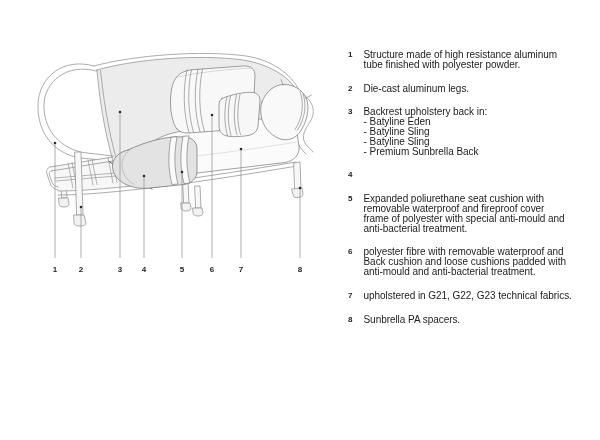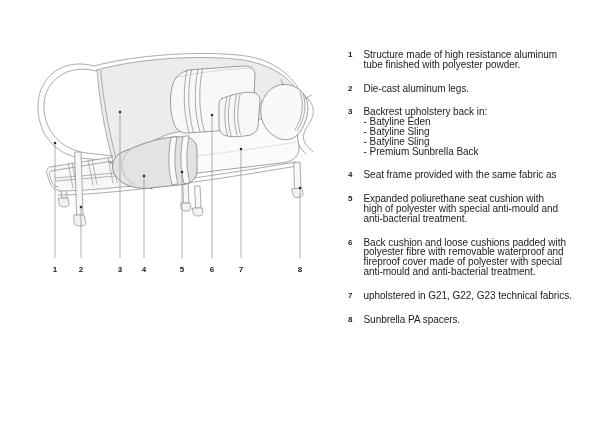--- a/index.html
+++ b/index.html
@@ -176,37 +176,36 @@
           <div>Backrest upholstery back in:</div>
           <div>- Batyline Eden</div>
           <div>- Batyline Sling</div>
           <div>- Batyline Sling</div>
           <div>- Premium Sunbrella Back</div>
         </span>
       </div>
       <div class="legend-item">
         <span class="legend-num">4</span>
         <span class="legend-txt">
-          <div>Seat frame provided with the same fabric as</div>
         </span>
       </div>
       <div class="legend-item">
         <span class="legend-num">5</span>
         <span class="legend-txt">
           <div>Expanded poliurethane seat cushion with</div>
-          <div>high of polyester with special anti-mould and</div>
+          <div>removable waterproof and fireproof cover</div>
+          <div>frame of polyester with special anti-mould and</div>
           <div>anti-bacterial treatment.</div>
         </span>
       </div>
       <div class="legend-item">
         <span class="legend-num">6</span>
         <span class="legend-txt">
+          <div>polyester fibre with removable waterproof and</div>
           <div>Back cushion and loose cushions padded with</div>
-          <div>polyester fibre with removable waterproof and</div>
-          <div>fireproof cover made of polyester with special</div>
           <div>anti-mould and anti-bacterial treatment.</div>
         </span>
       </div>
       <div class="legend-item">
         <span class="legend-num">7</span>
         <span class="legend-txt">
           <div>upholstered in G21, G22, G23 technical fabrics.</div>
         </span>
       </div>
       <div class="legend-item">

